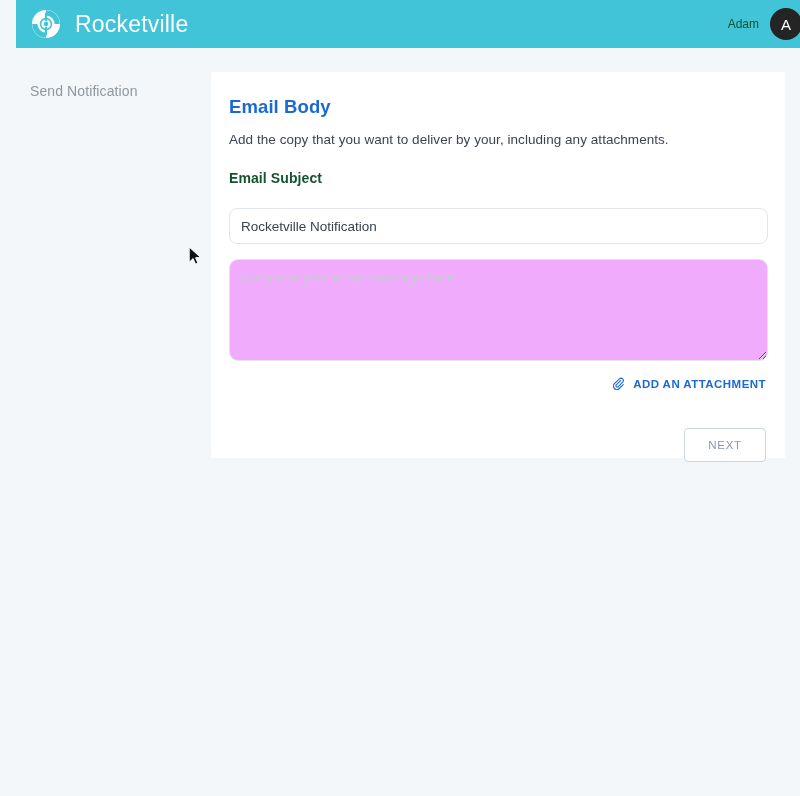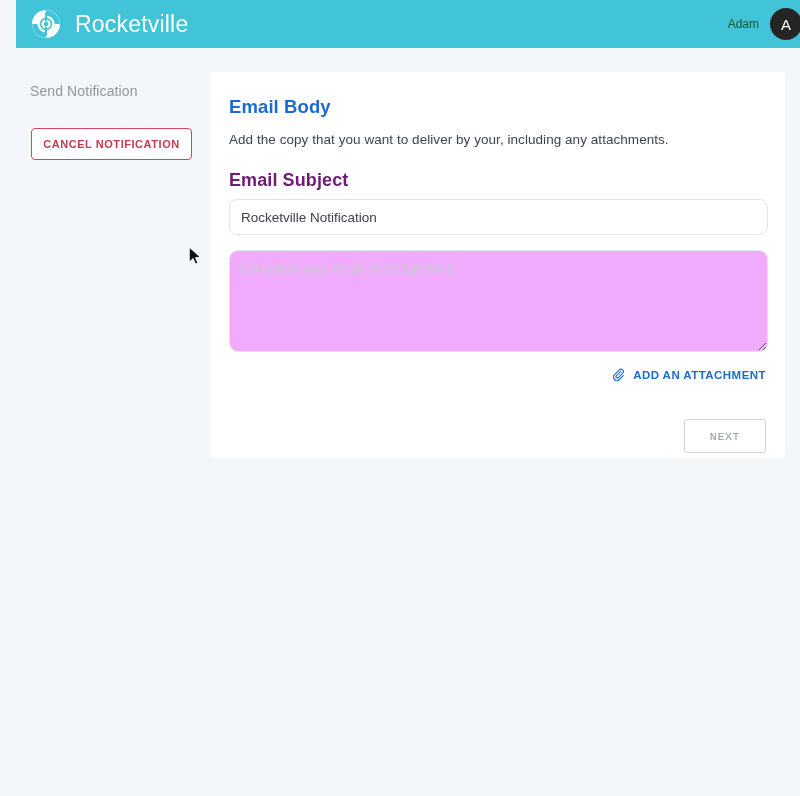--- a/index.html
+++ b/index.html
@@ -163,24 +163,24 @@
     letter-spacing: 0.1px;
   }
   .card-desc {
     color: #3c4450;
     font-size: 13.5px;
     font-weight: 400;
     margin: 0 0 23px 0;
     letter-spacing: 0.05px;
   }
   .field-label {
-    color: #701a75;
-    font-size: 18px;
-    font-weight: 700;
-    margin-bottom: 8px;
+    color: #14532d;
+    font-size: 14px;
+    font-weight: 700;
+    margin-bottom: 22px;
     letter-spacing: 0.1px;
   }
   .subject-input {
     display: block;
     width: 539px;
     height: 36px;
     border: 1px solid #e2e6ea;
     border-radius: 8px;
     padding: 0 11px;
     font-size: 13.5px;
@@ -233,21 +233,21 @@
   .next-btn {
     width: 82px;
     height: 34px;
     border: 1px solid #cdd6dd;
     border-radius: 4px;
     background: #ffffff;
     color: #8d98a3;
     font-size: 11.5px;
     font-weight: 400;
     letter-spacing: 0.7px;
-    font-family: Liberation Mono, monospace;
+    font-family: Liberation Sans, sans-serif;
     display: flex;
     align-items: center;
     justify-content: center;
     cursor: default;
   }
 
   
   .cursor {
     position: absolute;
     left: 188px;
@@ -281,21 +281,20 @@
   <div class="user-block">
     <span class="user-name">Adam</span>
     <span class="avatar">A</span>
   </div>
 </div>
 
 <div class="sidebar">
   <h1 class="page-title">Send Notification</h1>
 
 
-  <button class="cancel-btn">CANCEL NOTIFICATION</button>
 </div>
 
 <div class="card">
   <h2 class="card-title">Email Body</h2>
   <p class="card-desc">Add the copy that you want to deliver by your, including any attachments.</p>
 
   <div class="field-label">Email Subject</div>
   <input class="subject-input" type="text" value="Rocketville Notification" style="">
 
   <textarea class="body-textarea" placeholder="Compose your email message here" style=""></textarea>

